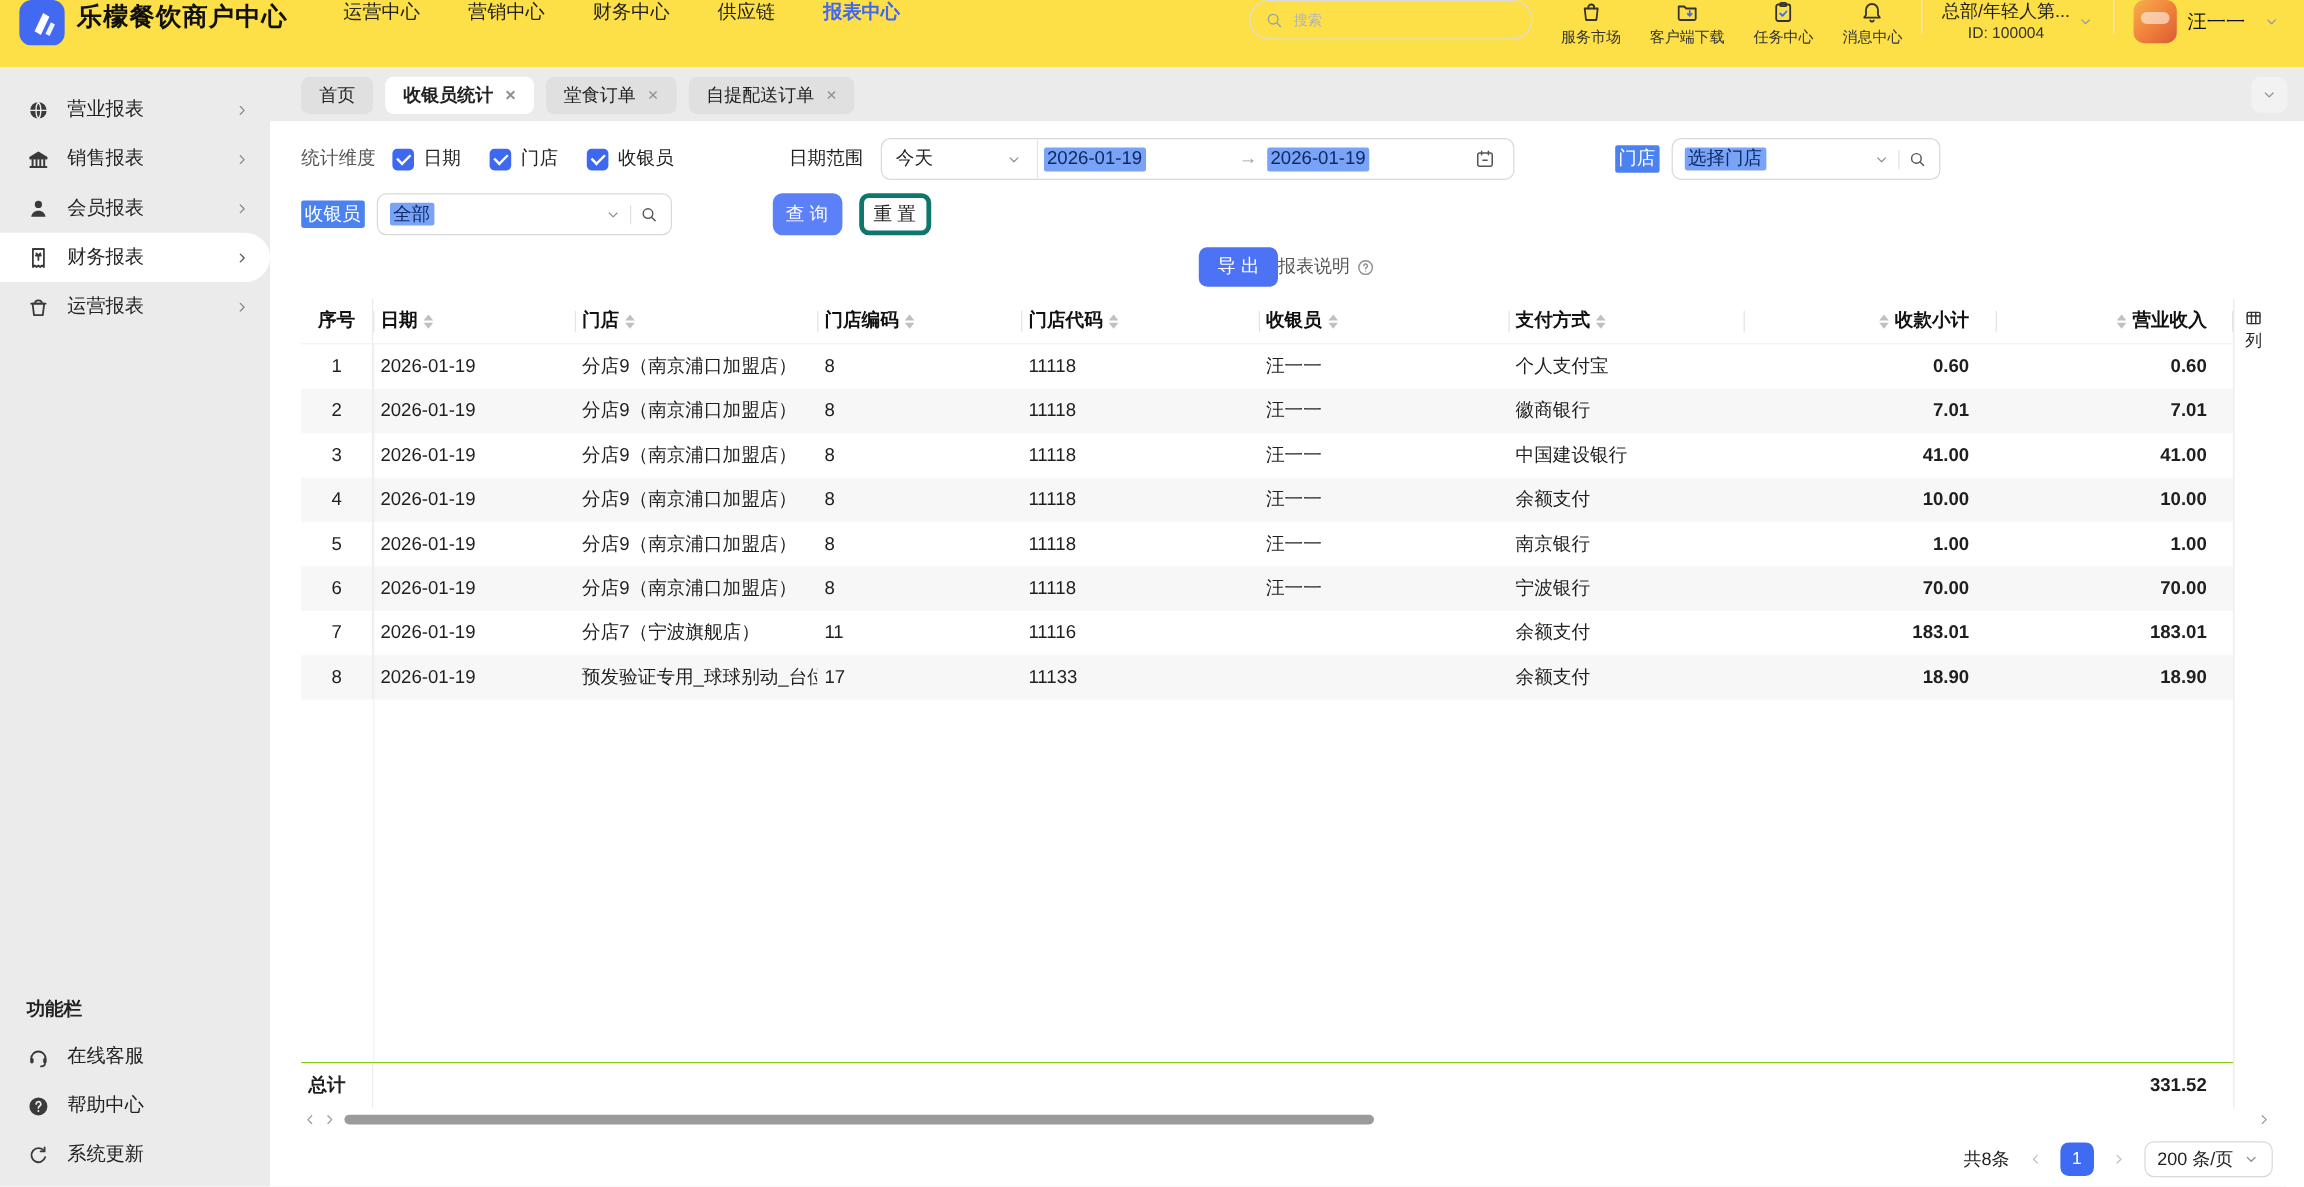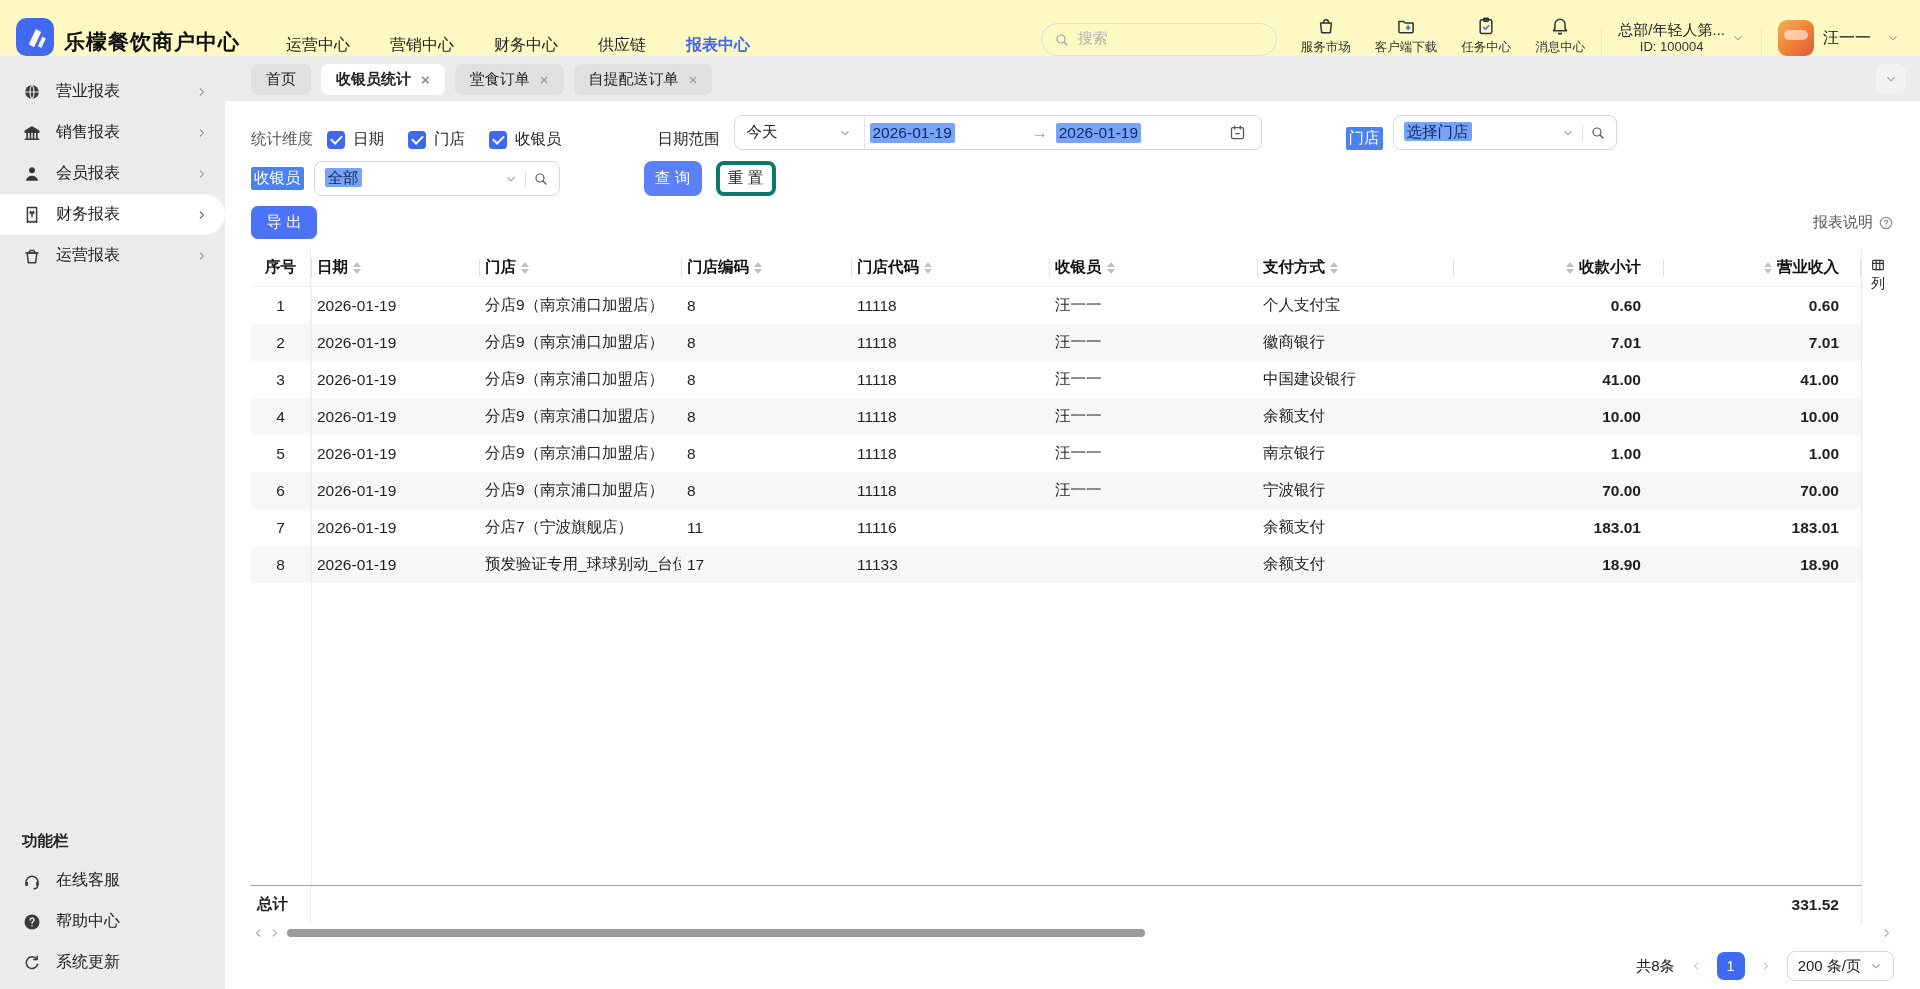--- a/index.html
+++ b/index.html
@@ -2,28 +2,28 @@
 <html><head>
 <meta charset="utf-8">
 <style>
   * { box-sizing: border-box; margin: 0; padding: 0; }
   html,body { width:1920px; height:989px; overflow:hidden; }
   body { font-family:"Liberation Sans","DejaVu Sans",sans-serif; background:#fff; color:#222; font-size:15px; }
   .icon { display:inline-flex; line-height:0; }
   .icon svg { display:block; }
 
   
-  .topbar { height:57px; display:flex; align-items:flex-end; padding:0 20px 0 16px; background:#fef9c3; border-bottom:1px solid #f0f0f0; }
+  .topbar { height:57px; display:flex; align-items:flex-start; padding:0 20px 0 16px; background:#fde047; border-bottom:1px solid #f0f0f0; }
   .logo { width:38px; height:38px; flex:0 0 auto; }
   .brand { font-size:21px; font-weight:800; margin-left:10px; letter-spacing:1px; color:#111; white-space:nowrap; }
   .topnav { display:flex; gap:40px; margin-left:46px; font-size:16px; color:#222; }
   .topnav .nav-item { cursor:pointer; white-space:nowrap; }
   .topnav .nav-item.active { color:#3f66f5; font-weight:600; }
   .search-box { margin-left:auto; width:236px; height:33px; border:1px solid #dcdcdc; border-radius:17px; display:flex; align-items:center; padding:0 12px; gap:8px; color:#9aa0a6; }
-  .search-box input { border:none; outline:none; width:100%; font-size:15px; background:transparent; color:#333;font-family:Liberation Mono, monospace; }
+  .search-box input { border:none; outline:none; width:100%; font-size:12px; background:transparent; color:#333; }
   .search-box input::placeholder { color:#b3b3b3; }
   .qlink { display:flex; flex-direction:column; align-items:center; gap:3px; margin-left:24px; font-size:12.5px; color:#333; cursor:pointer; white-space:nowrap; }
   .qlink .icon { color:#333; }
   .tb-divider { width:1px; height:28px; background:#e6e6e6; margin:0 16px; }
   .org { text-align:center; line-height:1.3; cursor:pointer; }
   .org .org-name { font-size:15px; color:#222; }
   .org .org-id { font-size:13px; color:#333; }
   .chev { color:#999; margin-left:6px; }
   .userblock { display:flex; align-items:center; gap:9px; cursor:pointer; }
   .avatar { width:36px; height:36px; border-radius:9px; background:linear-gradient(135deg,#f6b04e 0%,#ef7f3a 55%,#d95a35 100%); position:relative; overflow:hidden; }
@@ -47,21 +47,21 @@
   .tab { height:31px; padding:0 15px; border-radius:7px; background:#e0e0e0; display:flex; align-items:center; gap:10px; font-size:15px; color:#222; cursor:pointer; white-space:nowrap; }
   .tab.active { background:#fff; font-weight:700; }
   .tab .x { color:#8f8f8f; font-size:15px; line-height:1; }
   .tab-collapse { margin-left:auto; width:30px; height:30px; border-radius:8px; background:#f2f2f2; display:grid; place-items:center; color:#8f8f8f; cursor:pointer; }
 
   .panel { flex:1; background:#fff; display:flex; flex-direction:column; min-height:0; }
 
   
   .filters { padding:14px 26px 8px 26px; }
   .frow { display:flex; align-items:center; }
-  .frow1 { margin-bottom:11px;align-items:flex-end; }
+  .frow1 { margin-bottom:11px; }
   .flabel { font-size:15.5px; color:#555; margin-right:14px; white-space:nowrap; }
   .cbgroup { display:flex; gap:24px; align-items:center; }
   .cb-wrap { display:flex; align-items:center; gap:8px; cursor:pointer; font-size:15.5px; color:#222; }
   .cb { width:18px; height:18px; border-radius:4px; background:#3e68f0; position:relative; flex:0 0 auto; }
   .cb:after { content:""; position:absolute; left:4px; top:4.5px; width:9px; height:5px; border-left:2px solid #fff; border-bottom:2px solid #fff; transform:rotate(-45deg); }
   .gap96 { width:96px; }
   .gap84 { width:84px; }
   .date-group { display:flex; align-items:center; height:35px; border:1px solid #d9d9d9; border-radius:8px; width:528px; background:#fff; }
   .date-preset { width:130px; padding:0 12px; display:flex; align-items:center; justify-content:space-between; font-size:15.5px; color:#222; border-right:1px solid #e6e6e6; height:100%; cursor:pointer; }
   .date-fields { flex:1; display:flex; align-items:center; padding:0 5px 0 5px; font-size:15.5px; }
@@ -75,21 +75,21 @@
   .sel-box .vdiv { width:1px; height:16px; background:#e0e0e0; margin:0 7px; }
   .sel-box .icon { color:#8f8f8f; }
   .sel-box .icon.mag { color:#555; }
   .store-box { width:224px; }
   .cashier-box { width:246px; }
   .btn { height:35px; border-radius:8px; font-size:15.5px; display:inline-flex; align-items:center; justify-content:center; cursor:pointer; border:none; font-family:inherit; }
   .btn-query { width:58px; background:#5b80f7; color:#fff; margin-left:84px; }
   .btn-reset { width:60px; background:#fff; color:#222; border:4px solid #0f766e; margin-left:14px; }
 
   
-  .toolbar { display:flex; align-items:center; justify-content:space-between; padding:2px 26px 0 26px; }
+  .toolbar { display:flex; align-items:center; justify-content:center; padding:2px 26px 0 26px; }
   .btn-export { width:66px; height:33px; background:#4c73f5; color:#fff; border-radius:7px; }
   .report-help { display:flex; align-items:center; gap:5px; color:#555; font-size:15px; cursor:pointer; }
   .report-help .icon { color:#8f8f8f; }
 
   
   .table-area { flex:1; margin:10px 26px 0 26px; position:relative; display:flex; flex-direction:column; min-height:0; padding-right:33px; }
   .col-strip { position:absolute; top:0; right:0; bottom:0; width:33px; border-left:1px solid #e9e9e9; display:flex; flex-direction:column; align-items:center; padding-top:8px; gap:2px; color:#222; cursor:pointer; }
   .col-strip .icon { color:#333; }
   .col-strip .strip-lbl { font-size:14px; }
   .tgrid { display:grid; grid-template-columns:60px 168px 202px 170px 198px 208px 196px 210px 1fr; }

